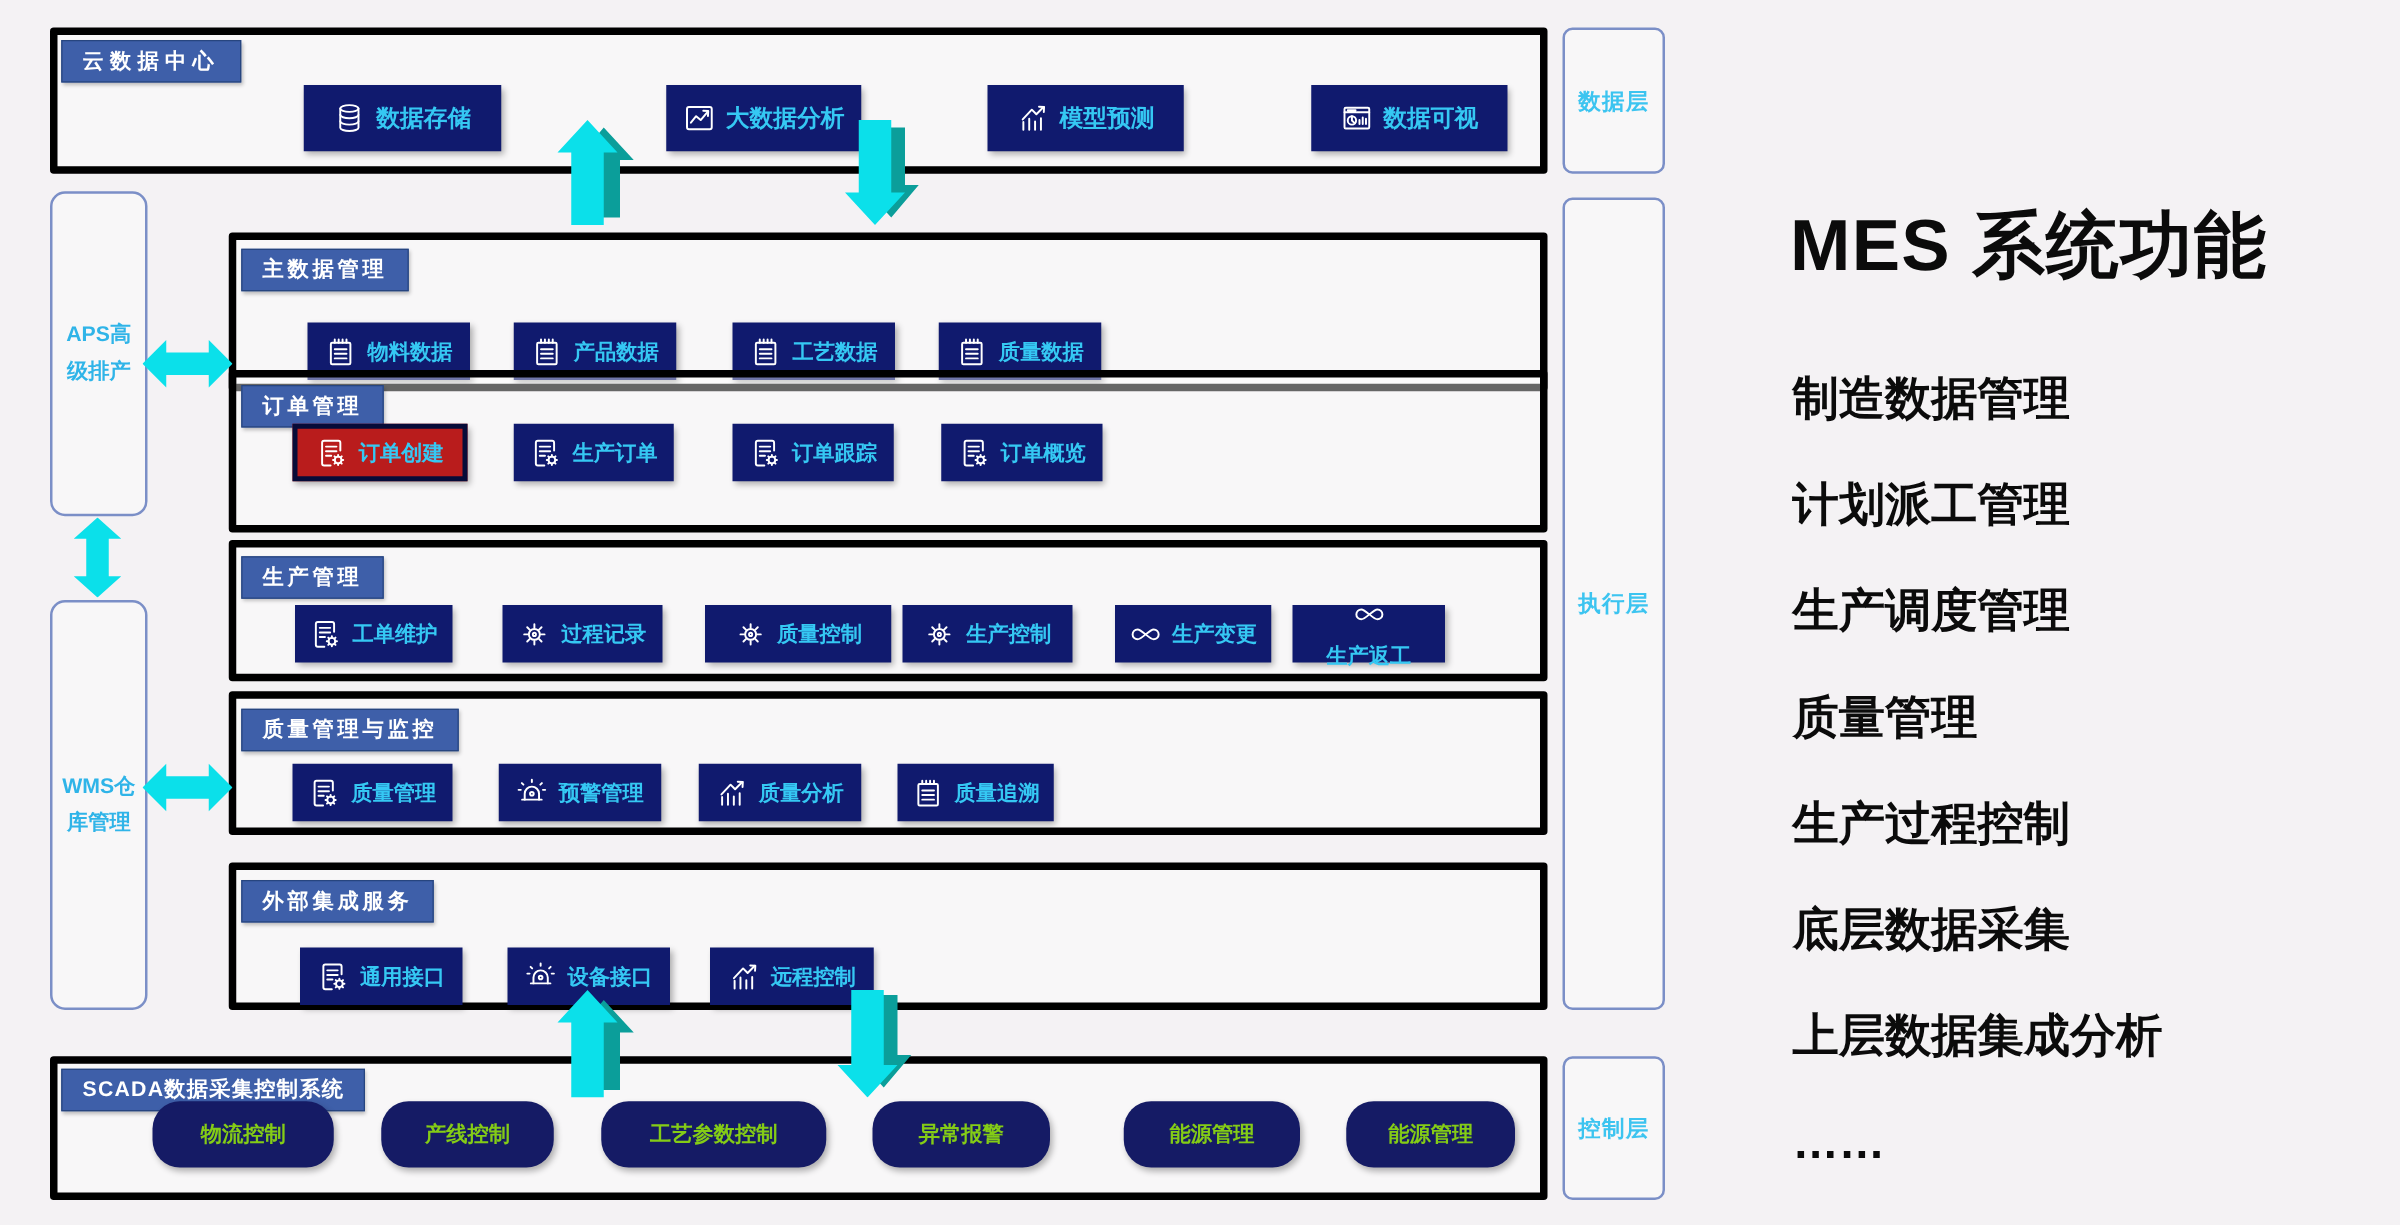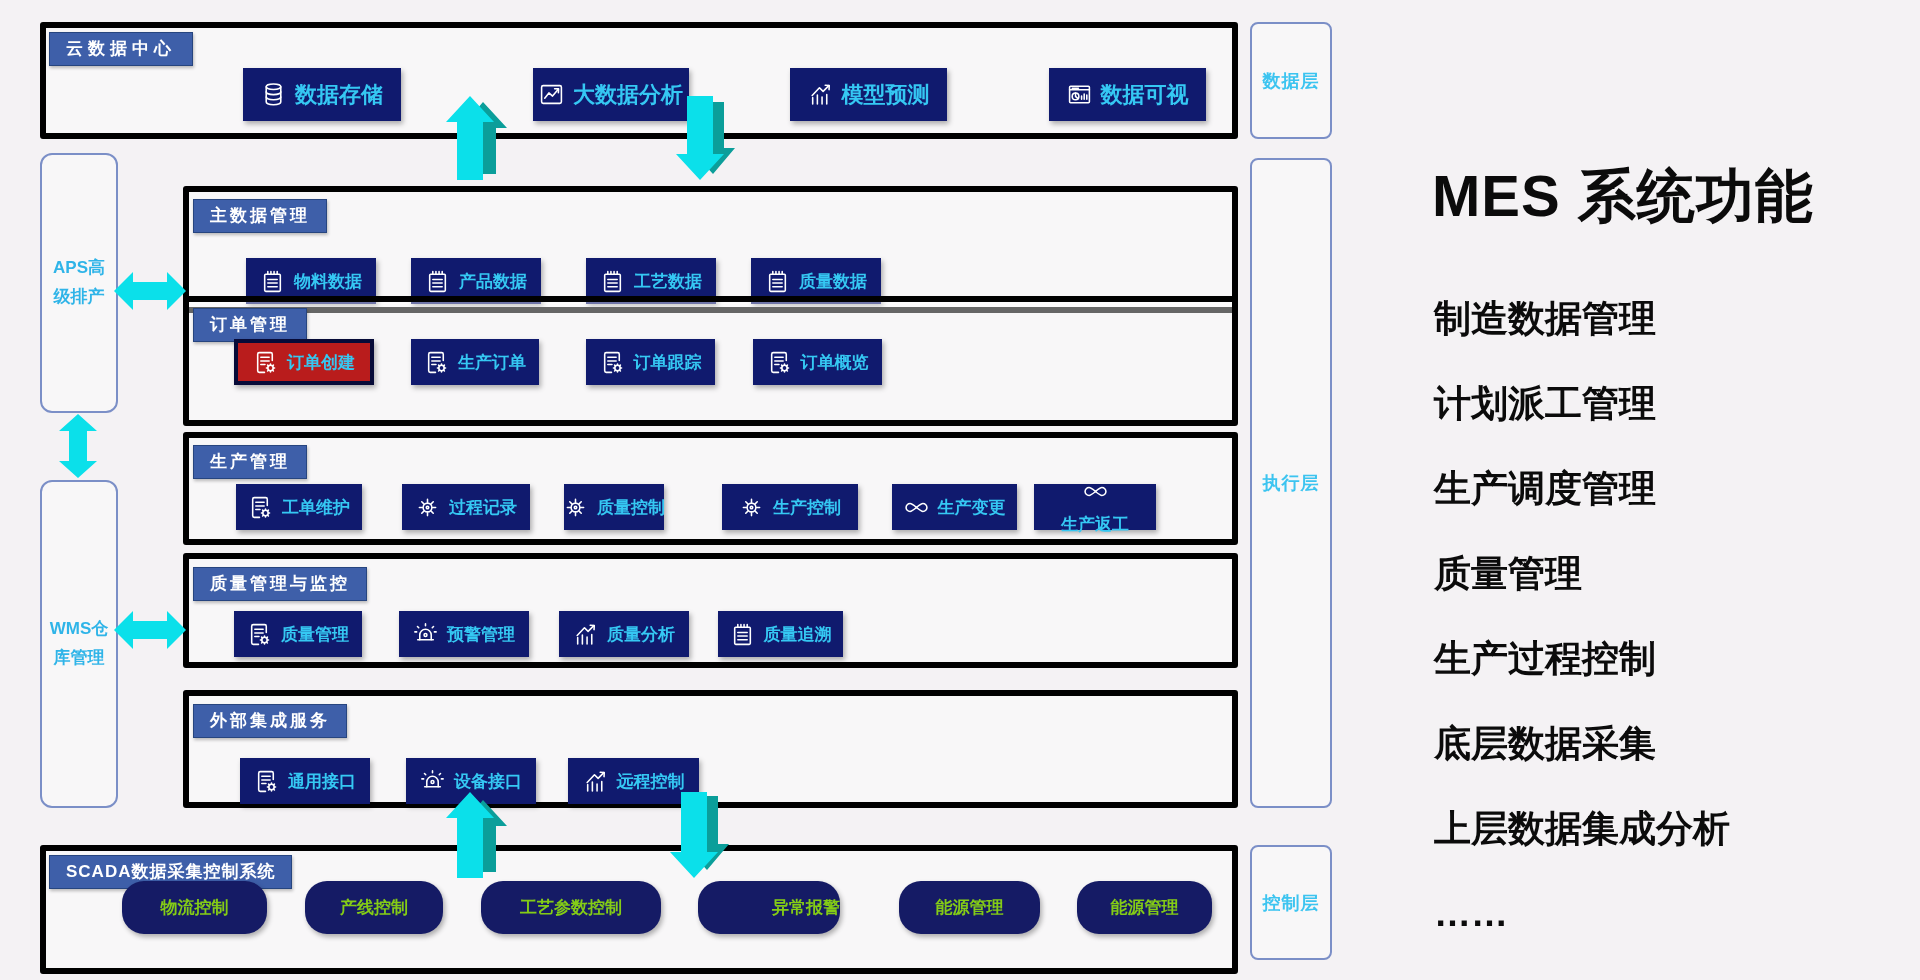--- a/index.html
+++ b/index.html
@@ -7,21 +7,21 @@
          font-family:"Liberation Sans","DejaVu Sans",sans-serif;}
   .box{position:absolute;border:6px solid #000000;background:rgba(255,255,255,.40);border-radius:3px;box-sizing:border-box;}
   .tab{position:absolute;background:#3e5fa9;border:1px solid #27457f;color:#ffffff;font-weight:bold;
        font-size:17px;letter-spacing:3px;padding:4px 16px 5px;white-space:nowrap;box-shadow:1px 2px 3px rgba(0,0,0,.25);}
   .btn{position:absolute;height:46px;background:#101a6e;display:flex;align-items:center;justify-content:center;
        gap:9px;color:#35c8f3;font-weight:bold;font-size:17px;box-shadow:2px 3px 5px rgba(0,0,0,.30);
        box-sizing:border-box;white-space:nowrap;cursor:pointer;}
   .btn.sel{background:#b91c1c;border:4px solid #070b38;}
   .btn .ic{display:flex;align-items:center;}
   .btn .ic svg{width:25px;height:25px;stroke:#ffffff;fill:none;stroke-width:1.5;stroke-linecap:round;stroke-linejoin:round;}
-  .cloudbtn{height:53px;font-size:22px;}
+  .cloudbtn{height:53px;font-size:19px;}
   .pill{position:absolute;height:53px;border-radius:22px;background:#151b65;display:flex;align-items:center;
         justify-content:center;color:#84cc16;font-weight:bold;font-size:17px;box-shadow:2px 3px 5px rgba(0,0,0,.30);cursor:pointer;}
   .layerbox{position:absolute;border:2px solid #7b8fc7;border-radius:8px;background:rgba(255,255,255,.40);
         display:flex;align-items:center;justify-content:center;color:#3cc4f0;font-weight:bold;font-size:18px;
         letter-spacing:1px;box-sizing:border-box;}
   .sysbox{position:absolute;border:2px solid #7b8fc7;border-radius:12px;background:rgba(255,255,255,.40);
         display:flex;align-items:center;justify-content:center;box-sizing:border-box;}
   .sysbox span{display:block;width:60px;text-align:center;word-break:break-all;line-height:1.7;
         font-size:17px;font-weight:bold;color:#2fb4e8;}
   .arrow{position:absolute;z-index:5;}
@@ -189,21 +189,21 @@
     <div class="btn" style="left:213px;top:46px;width:128px;">
       <span class="ic">
           <svg viewBox="0 0 24 24">
             <circle cx="12" cy="12" r="4.2"></circle>
             <circle cx="12" cy="12" r="1.2"></circle>
             <path d="M12 4.2V7M12 17v2.8M4.2 12H7M17 12h2.8M6.5 6.5l2 2M15.5 15.5l2 2M17.5 6.5l-2 2M8.5 15.5l-2 2"></path>
           </svg>
         </span>
       <span>过程记录</span>
     </div>
-    <div class="btn" style="left:375px;top:46px;width:100px;">
+    <div class="btn" style="left:375px;top:46px;width:149px;">
       <span class="ic">
           <svg viewBox="0 0 24 24">
             <circle cx="12" cy="12" r="4.2"></circle>
             <circle cx="12" cy="12" r="1.2"></circle>
             <path d="M12 4.2V7M12 17v2.8M4.2 12H7M17 12h2.8M6.5 6.5l2 2M15.5 15.5l2 2M17.5 6.5l-2 2M8.5 15.5l-2 2"></path>
           </svg>
         </span>
       <span>质量控制</span>
     </div>
     <div class="btn" style="left:533px;top:46px;width:136px;">
@@ -309,32 +309,32 @@
           <svg viewBox="0 0 24 24">
             <path d="M4.5 21v-6M9 21v-8.5M13.5 21v-6.5M18 21v-9"></path>
             <polyline points="4,13 11,5.5 14.5,9 20,3.5"></polyline>
             <polyline points="16.5,3.2 20.4,3.4 20.2,7.3"></polyline>
           </svg>
         </span>
       <span>远程控制</span>
     </div>
   </div>
 
-  <div class="box" style="left:40px;top:845px;width:1198px;height:129px;">
+  <div class="box" style="left:40px;top:845px;width:1198px;height:115px;">
     <div class="tab" style="left:3px;top:4px;letter-spacing:1px;">SCADA数据采集控制系统</div>
     <div class="pill" style="left:76px;top:30px;width:145px;">
       <span>物流控制</span>
     </div>
     <div class="pill" style="left:259px;top:30px;width:138px;">
       <span>产线控制</span>
     </div>
     <div class="pill" style="left:435px;top:30px;width:180px;">
       <span>工艺参数控制</span>
     </div>
-    <div class="pill" style="left:652px;top:30px;width:142px;justify-content:flex-end;">
+    <div class="pill" style="left:652px;top:30px;width:142px;">
       <span>异常报警</span>
     </div>
     <div class="pill" style="left:853px;top:30px;width:141px;">
       <span>能源管理</span>
     </div>
     <div class="pill" style="left:1031px;top:30px;width:135px;">
       <span>能源管理</span>
     </div>
   </div>
 

